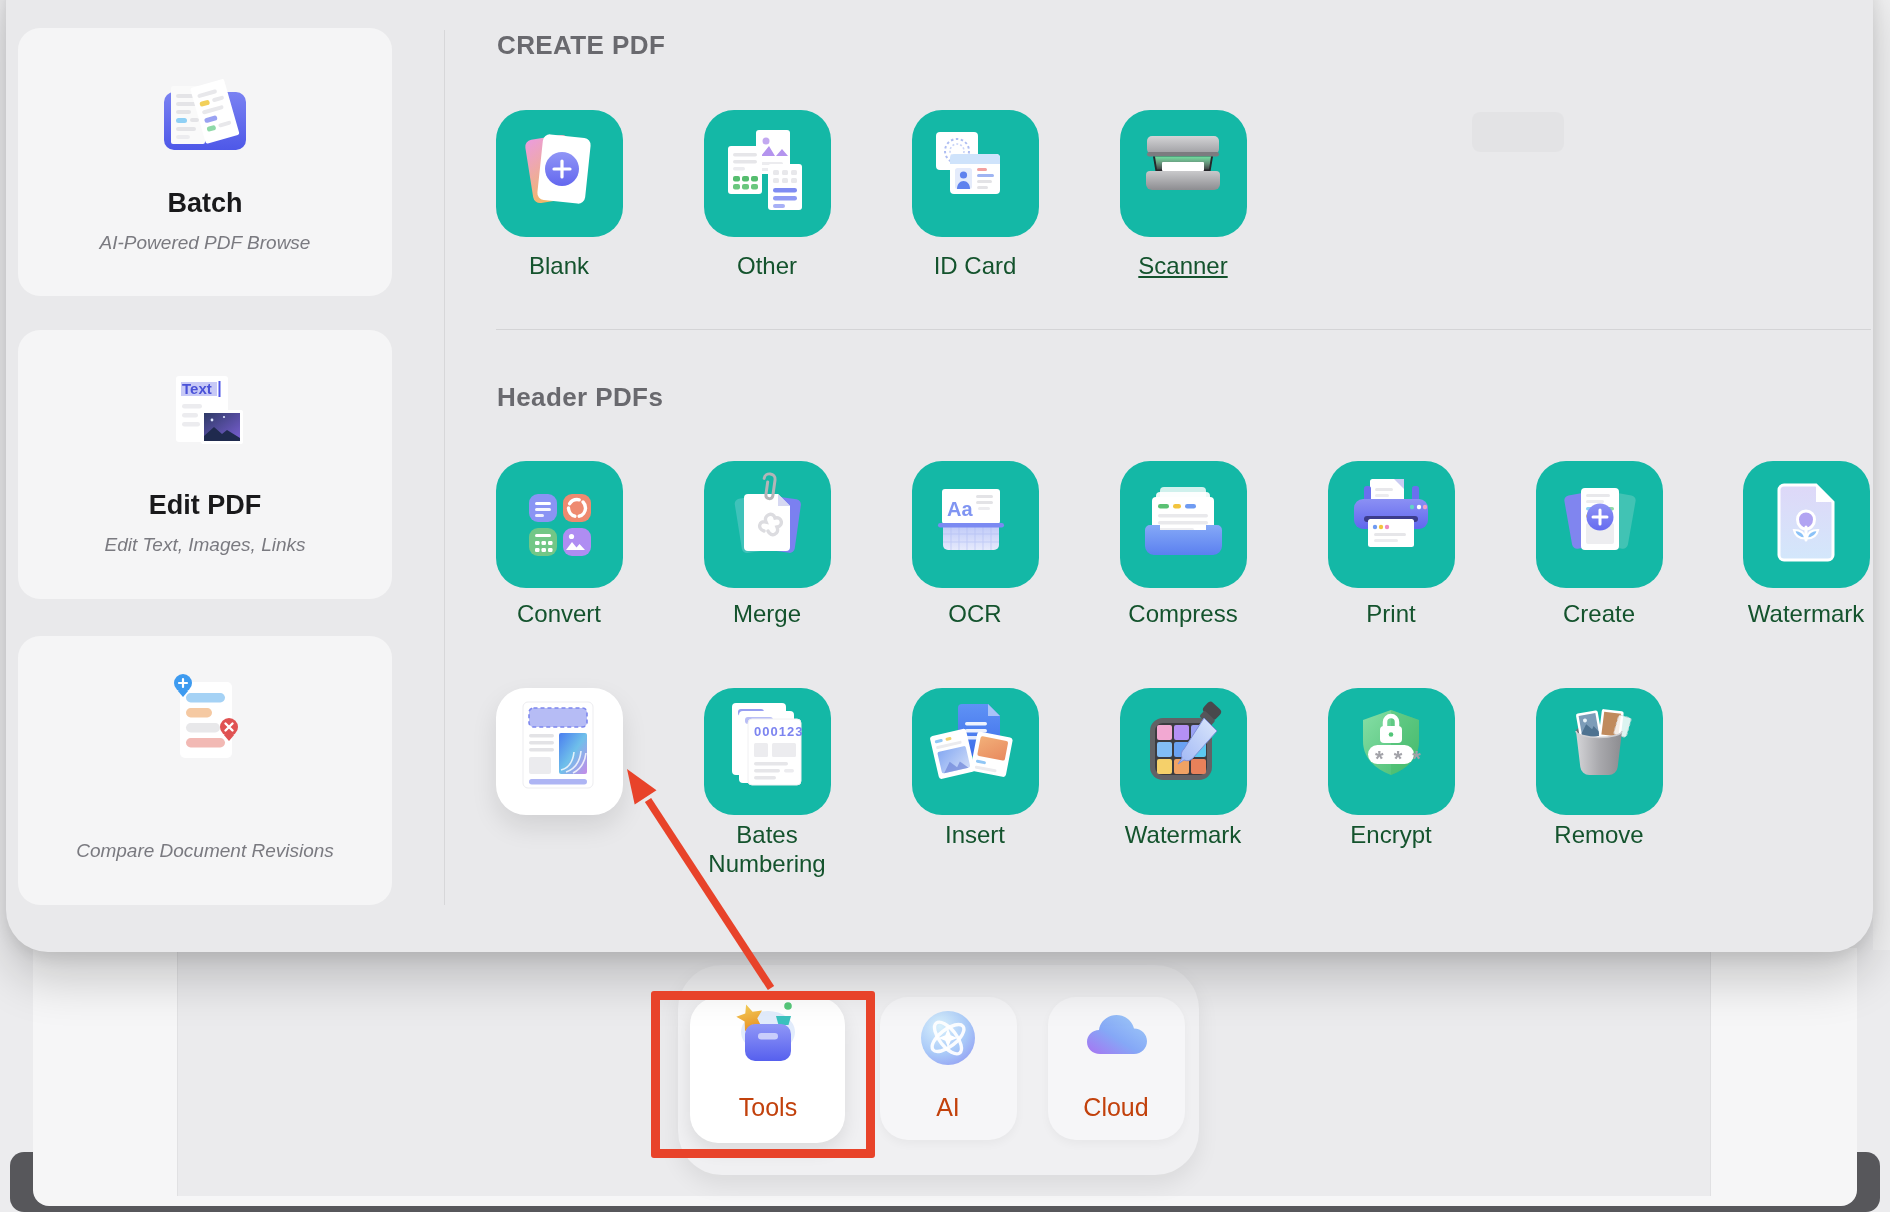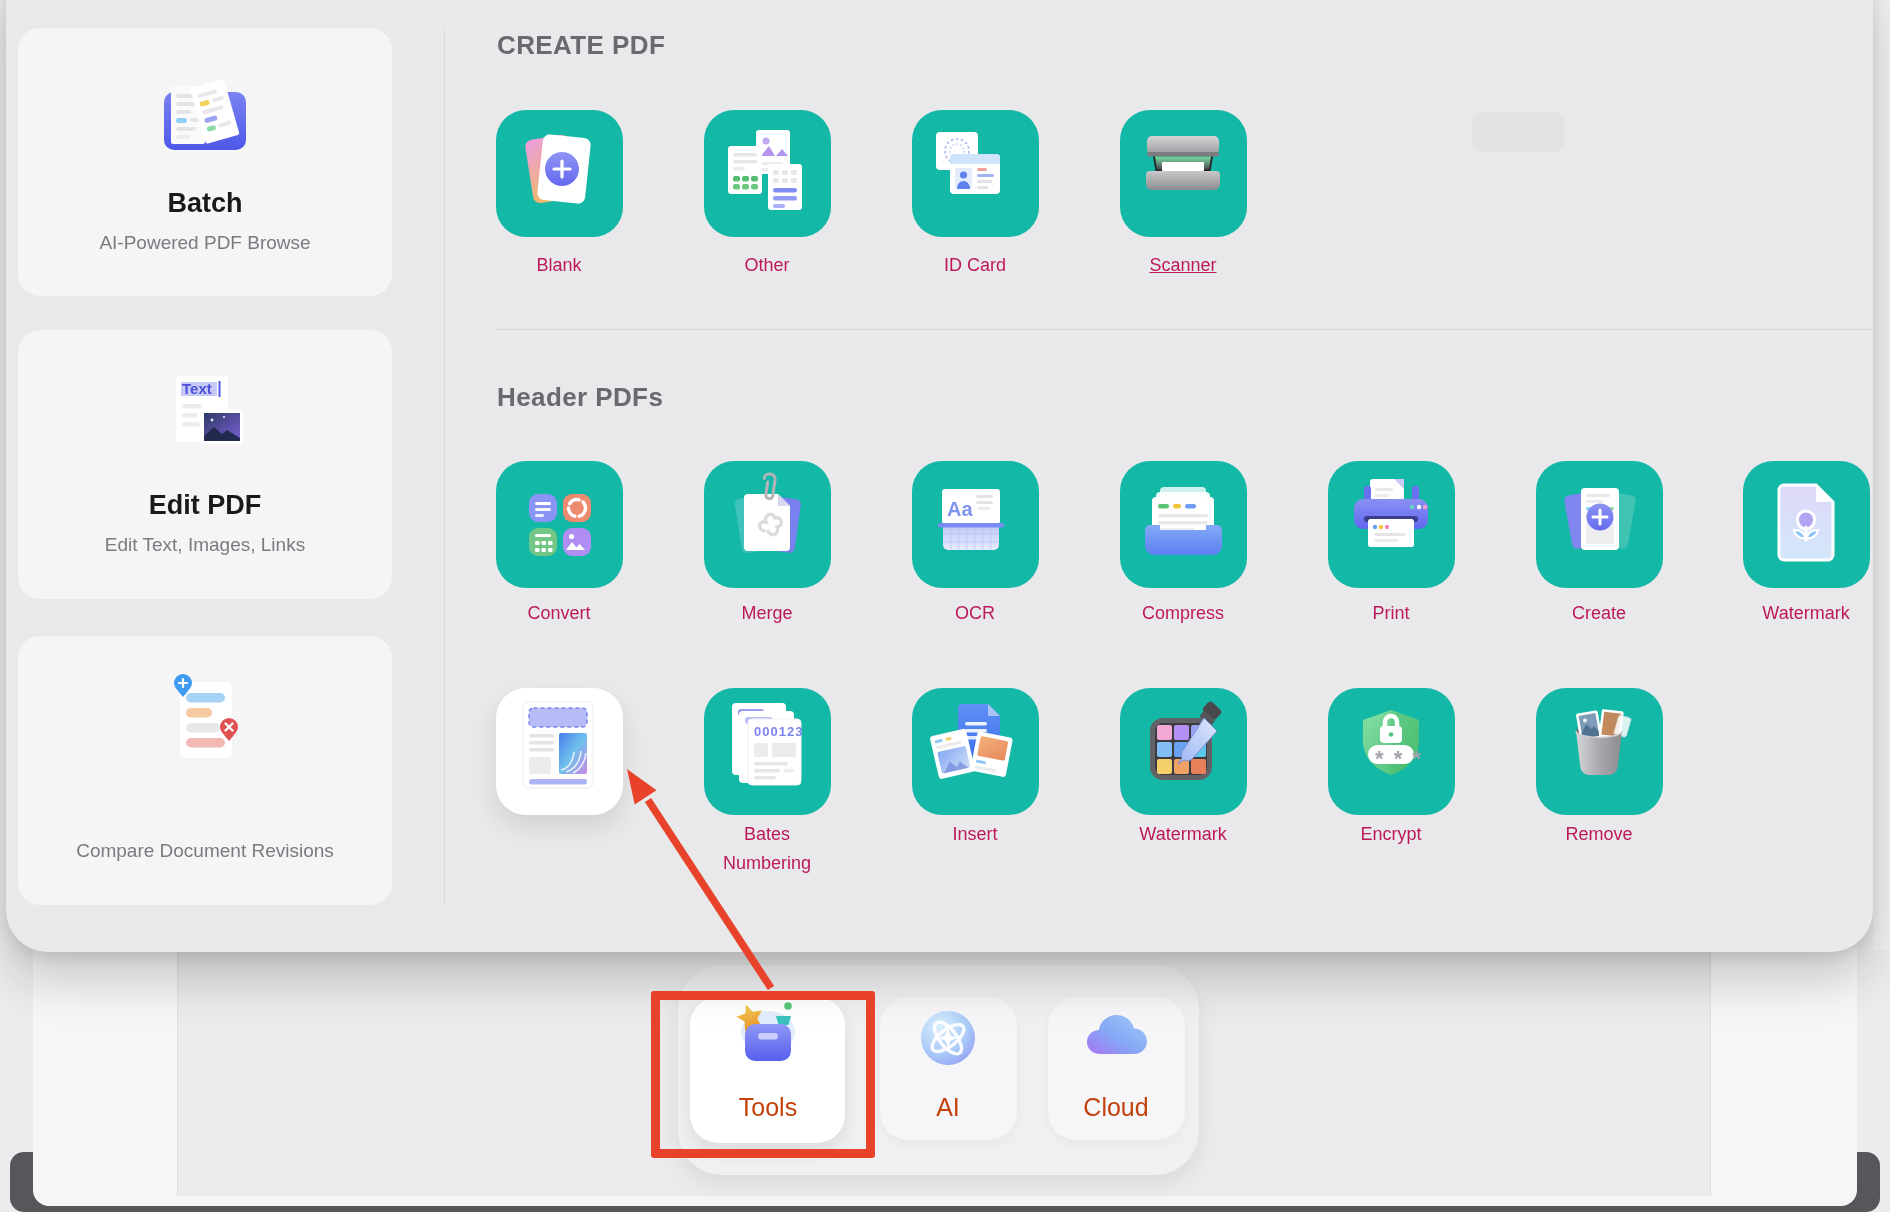--- a/index.html
+++ b/index.html
@@ -26,28 +26,28 @@
   
   .popover{position:absolute;left:6px;top:-40px;width:1867px;height:992px;border-radius:42px;
            background:#e9e9eb;box-shadow:0 26px 50px rgba(0,0,0,.20),0 6px 14px rgba(0,0,0,.08);z-index:5;}
   .ghost{position:absolute;left:1472px;top:112px;width:92px;height:40px;border-radius:8px;
          background:rgba(0,0,0,.022);z-index:6;}
   .card{position:absolute;left:18px;width:374px;height:268px;background:#f5f5f6;border-radius:22px;z-index:6;}
   .card .cicon{position:absolute;left:132px;top:38px;width:110px;height:110px;}
   .card-title{position:absolute;left:0;top:160px;width:374px;text-align:center;
               font-size:27px;font-weight:bold;color:#19191b;line-height:30px;}
   .card-sub{position:absolute;left:0;top:203px;width:374px;text-align:center;
-            font-size:19px;color:#7a7a80;line-height:24px;}
+            font-size:19px;color:#7a7a80;line-height:24px;font-style:italic;}
   .vdivider{position:absolute;left:444px;top:30px;width:1px;height:875px;background:#d7d7d9;z-index:6;}
   .hdivider{position:absolute;left:496px;top:329px;width:1375px;height:1px;background:#d4d4d6;z-index:6;}
   .sec-header{position:absolute;font-size:26px;font-weight:bold;color:#69696e;letter-spacing:.4px;z-index:6;}
   .tile{position:absolute;width:127px;height:127px;border-radius:30px;background:#14b8a6;z-index:6;}
   .tile.white{background:#ffffff;box-shadow:0 12px 26px rgba(0,0,0,.10);}
   .tile svg{position:absolute;left:0;top:0;width:127px;height:127px;}
-  .tlabel{position:absolute;width:210px;text-align:center;font-size:18px;color:#be185d;
+  .tlabel{position:absolute;width:210px;text-align:center;font-size:24px;color:#14532d;
           line-height:29px;z-index:6;}
   
   .red-rect{position:absolute;left:651px;top:991px;width:224px;height:167px;box-sizing:border-box;
             border:9px solid #e8432a;border-radius:3px;z-index:9;}
   .arrow-overlay{position:absolute;left:0;top:0;width:1890px;height:1212px;z-index:10;pointer-events:none;}
   text{font-family:"Liberation Sans",sans-serif;}
 </style>
 </head>
 <body>
 

